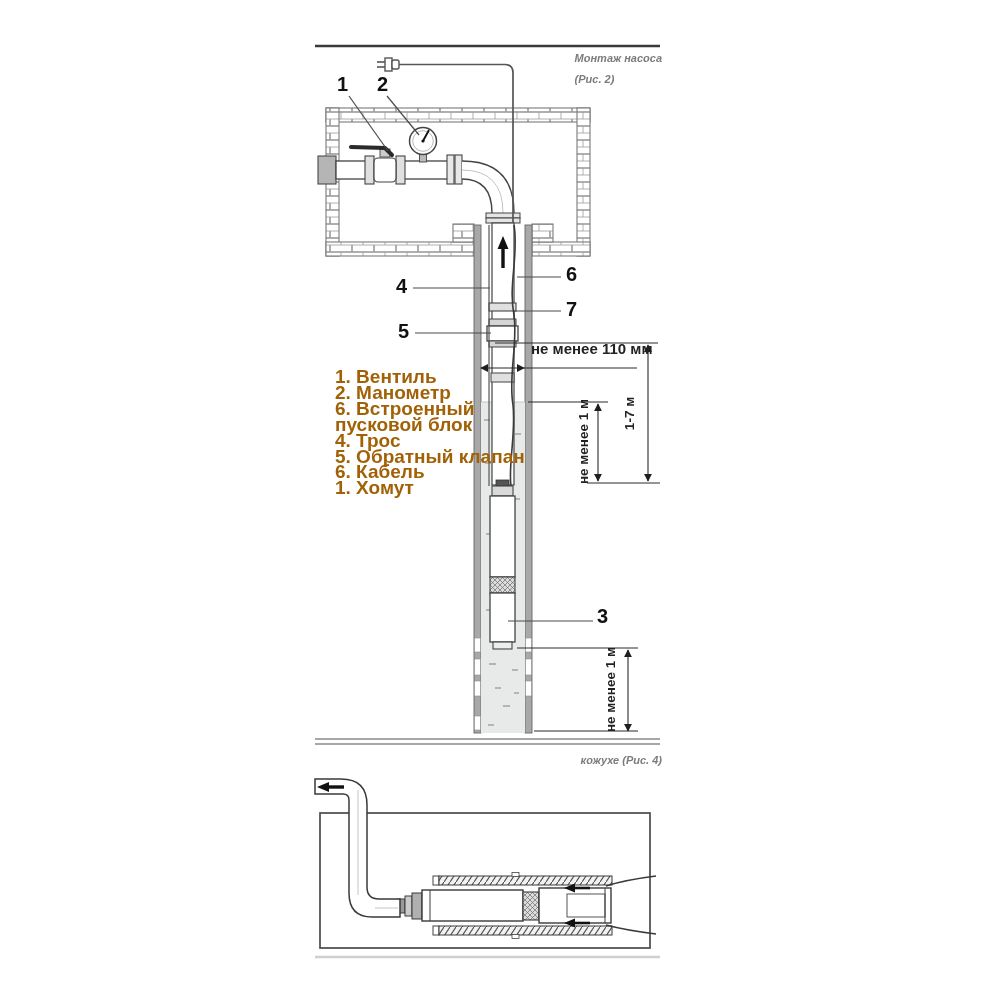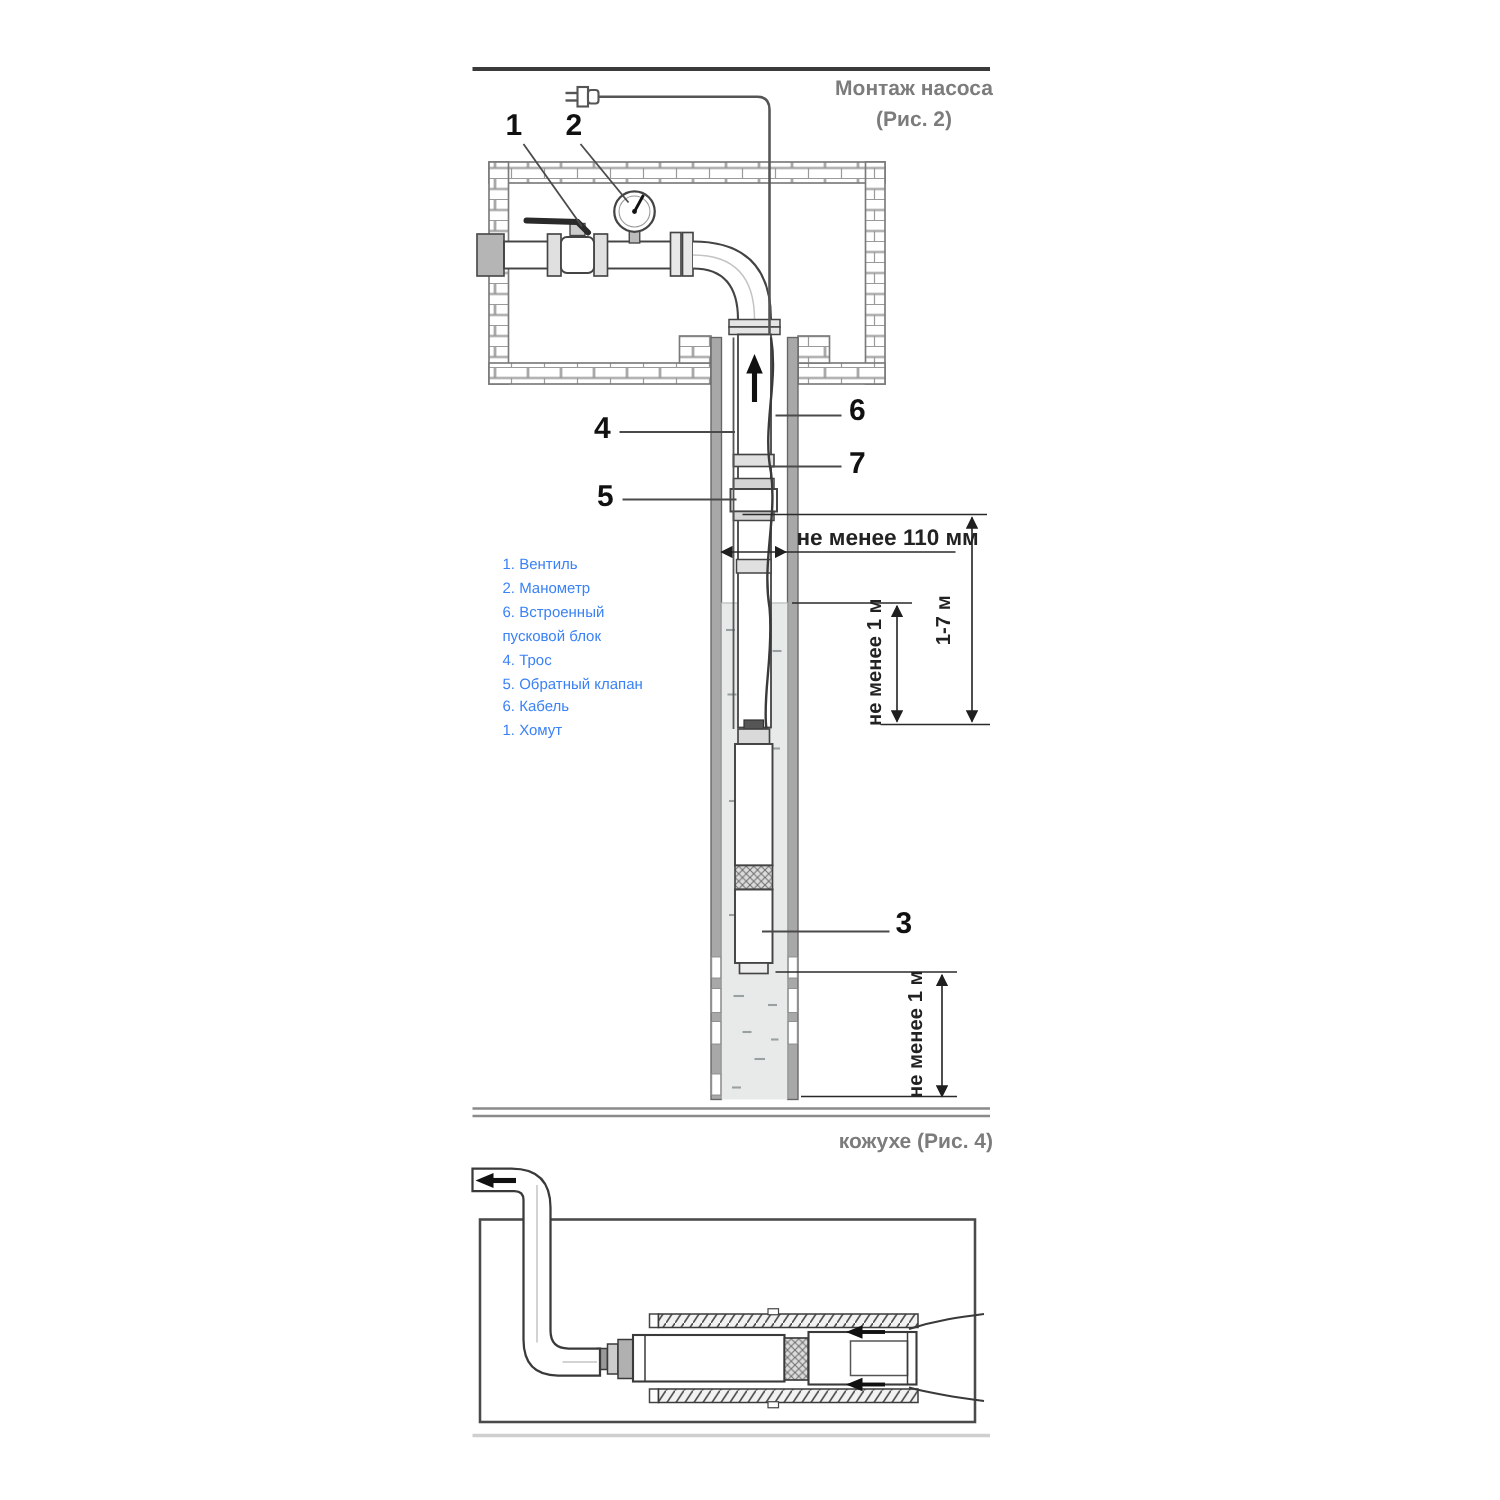--- a/index.html
+++ b/index.html
@@ -1,23 +1,23 @@
 <!DOCTYPE html>
 <html><head>
 <meta charset="utf-8">
 <style>
   html,body{margin:0;padding:0;background:#fff;}
   #canvas{position:relative;width:1000px;height:1000px;background:#fff;overflow:hidden;
           font-family:"Liberation Sans","DejaVu Sans",sans-serif;}
   #art{position:absolute;left:0;top:0;}
   .txt{position:absolute;color:#1d1d1d;}
-  .fig-title{font-weight:600;font-size:14px;color:#7c7c7c;
-             text-align:center;line-height:21px;white-space:nowrap;}
+  .fig-title{font-style:italic;font-weight:600;font-size:11px;color:#7c7c7c;
+             text-align:left;line-height:21px;white-space:nowrap;}
   .callout{font-weight:bold;font-size:20px;color:#111;line-height:20px;}
-  .legend{font-size:10px;font-weight:400;line-height:15.9px;color:#3b82f6;white-space:nowrap;}
+  .legend{font-size:19px;font-weight:700;line-height:15.9px;color:#a16207;white-space:nowrap;}
   .dim{font-size:15px;font-weight:600;color:#222;white-space:nowrap;}
   .dim-rot{position:absolute;width:90px;font-size:13.5px;font-weight:600;color:#222;
            text-align:center;white-space:nowrap;transform:rotate(-90deg);}
 </style>
 </head>
 <body>
 
 <div id="canvas">
 
   <svg id="art" width="1000" height="1000" viewBox="0 0 1000 1000">
@@ -265,21 +265,21 @@
     <div>1. Вентиль</div>
     <div>2. Манометр</div>
     <div>6. Встроенный</div>
     <div>пусковой блок</div>
     <div>4. Трос</div>
     <div>5. Обратный клапан</div>
     <div>6. Кабель</div>
     <div>1. Хомут</div>
   </div>
 
-  <div class="txt dim" style="left:531px;top:350px;">не менее 110 мм</div>
+  <div class="txt dim" style="left:531px;top:340px;">не менее 110 мм</div>
   <div class="dim-rot" style="left:538px;top:434px;">не менее 1 м</div>
   <div class="dim-rot" style="left:584px;top:406px;">1-7 м</div>
   <div class="dim-rot" style="left:565px;top:682px;">не менее 1 м</div>
 
   <div class="txt fig-title" style="right:338px;top:750px;">
     <div>кожухе (Рис. 4)</div>
   </div>
 
 </div>
 

